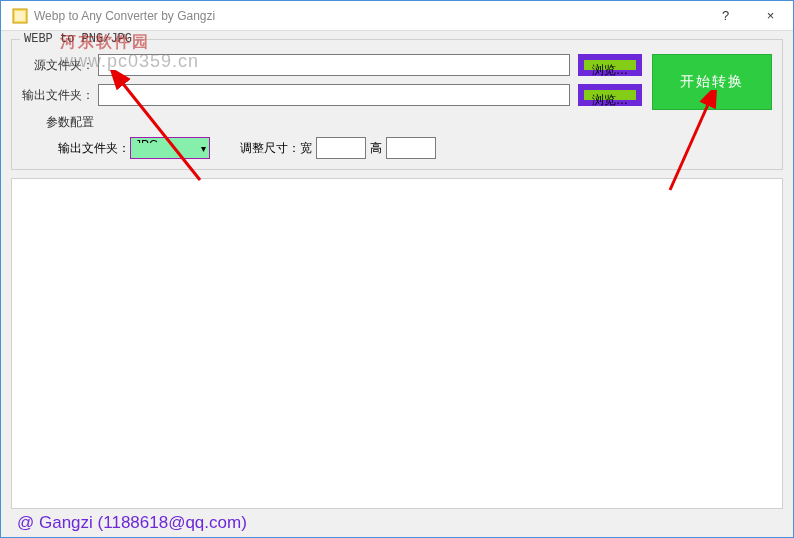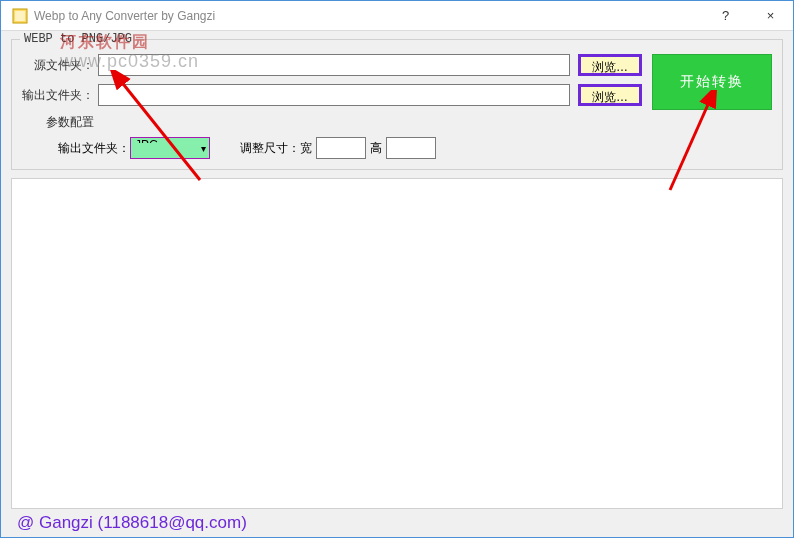--- a/index.html
+++ b/index.html
@@ -97,22 +97,22 @@
   font-size: 12px;
 }
 .path-input {
   flex: 1;
   margin-right: 8px;
   width: 430px;
 }
 .browse-btn {
   width: 64px;
   height: 22px;
-  border: 3px solid #6d28d9;
-  background: #fef9c3;
+  border: 6px solid #6d28d9;
+  background: #84cc16;
   font-size: 12px;
   cursor: pointer;
   text-align: center;
   line-height: 20px;
 }
 .start-btn {
   position: absolute;
   right: 10px;
   top: 14px;
   width: 120px;

